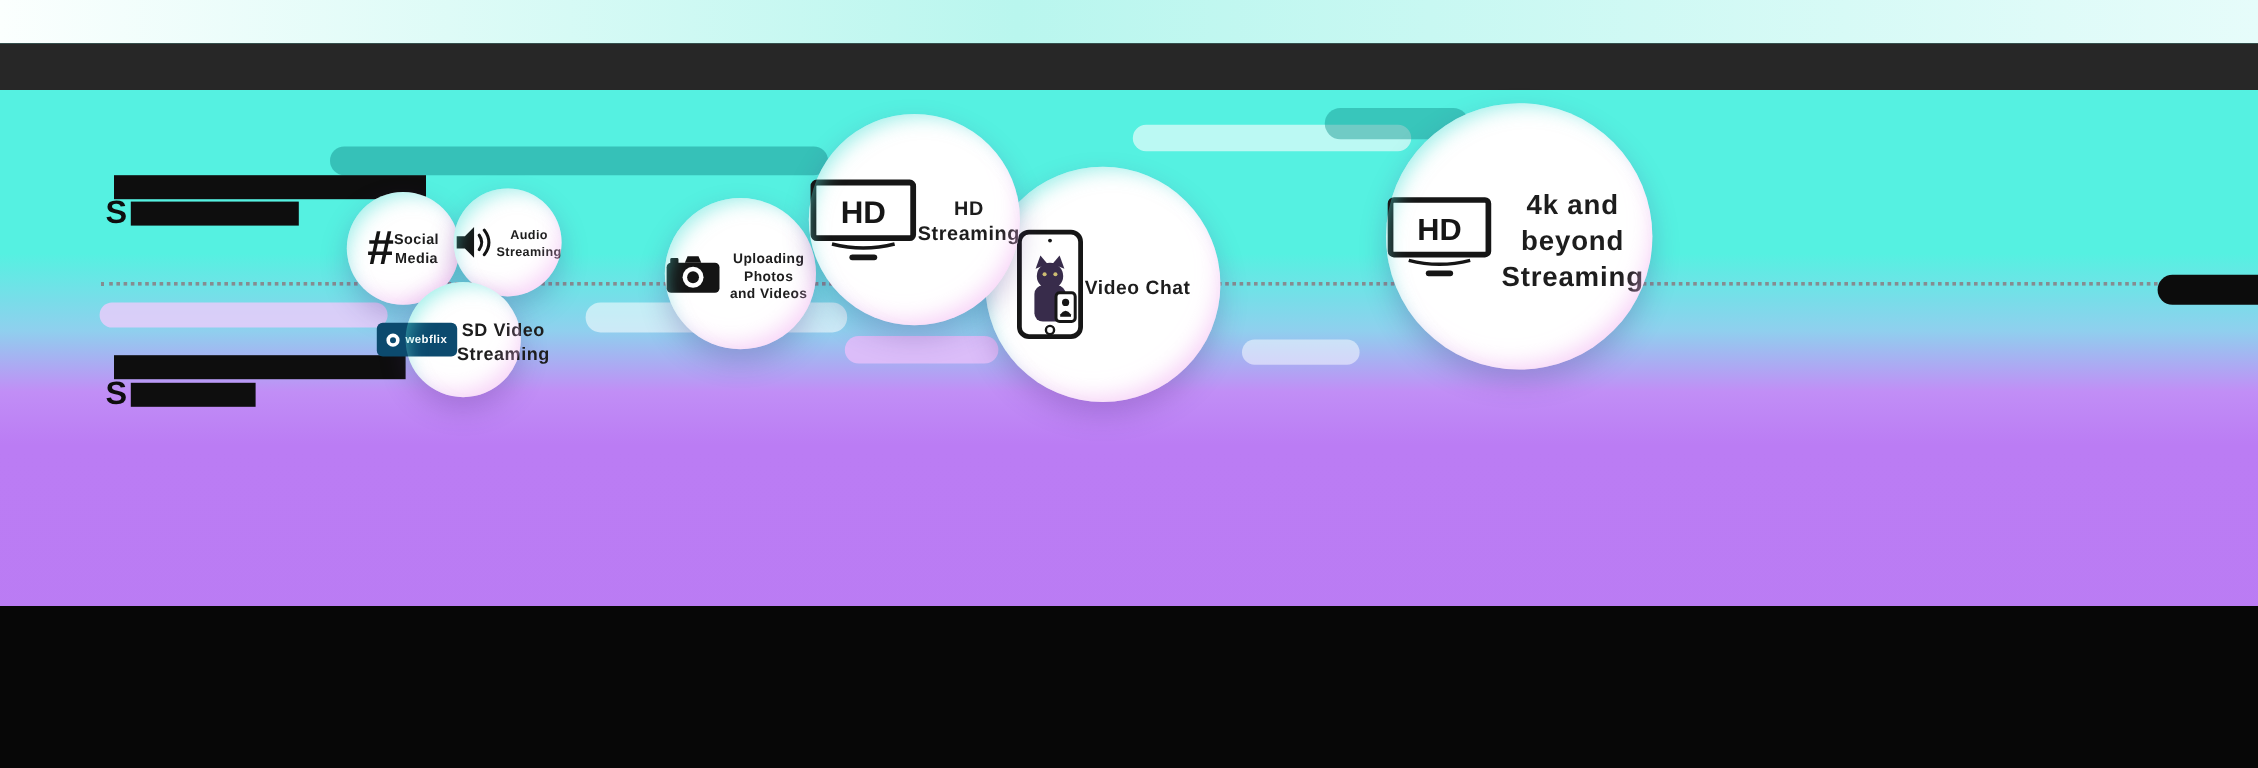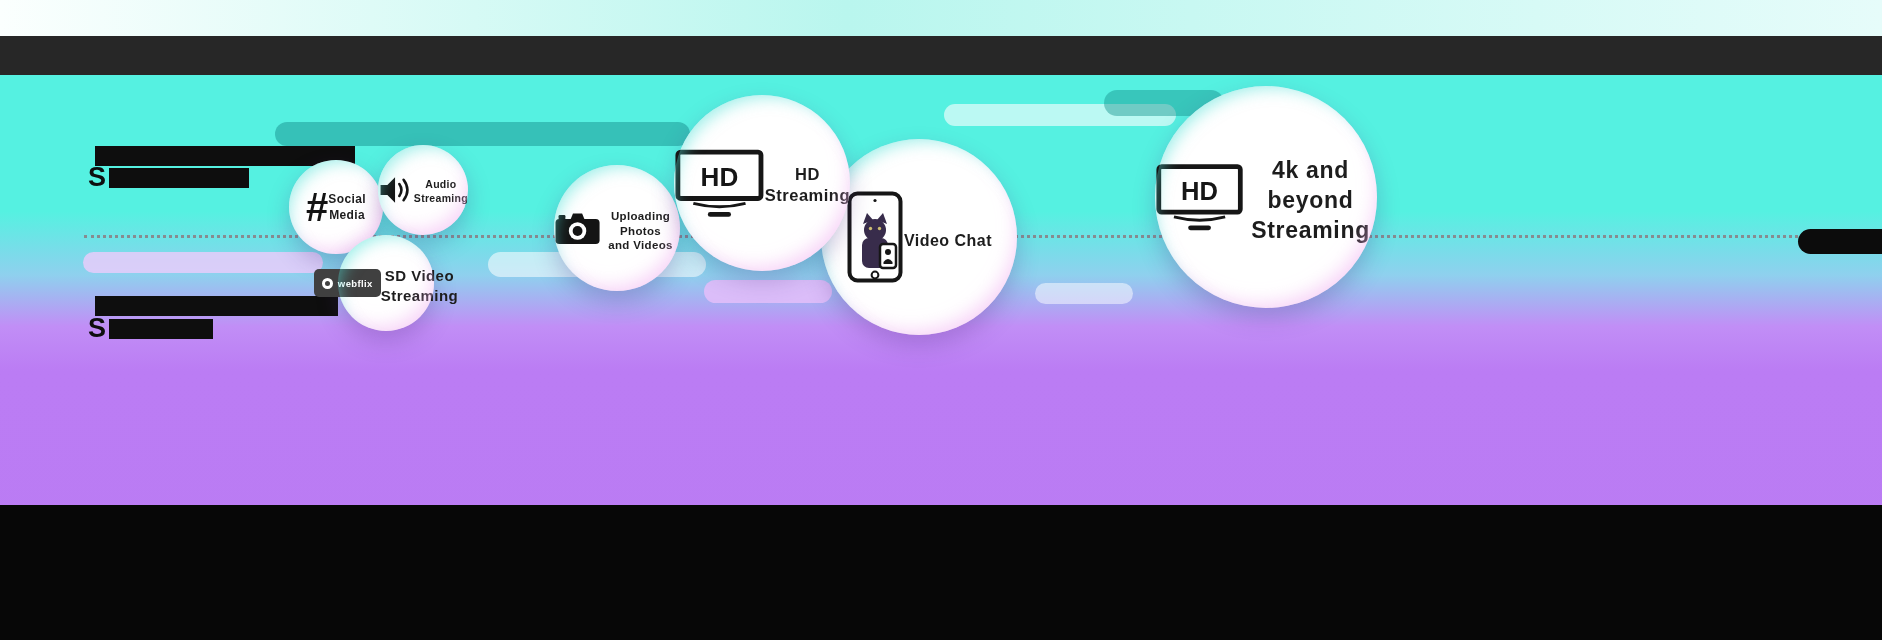--- a/index.html
+++ b/index.html
@@ -42,40 +42,40 @@
     box-shadow:0 10px 22px rgba(80,40,130,0.25);
   }
   .bubble::before{
     content:"";position:absolute;inset:0;border-radius:50%;pointer-events:none;
     box-shadow:inset 8px 10px 16px -8px rgba(80,225,215,0.55),
                inset -8px -12px 18px -8px rgba(240,175,240,0.55);
   }
   .lbl{font-weight:700;color:#1d1d1d;white-space:pre-line;letter-spacing:.03em;line-height:1.3;}
 
   .b-email{left:232px;top:233px;width:90px;height:90px;}
-  .b-audio{left:378px;top:145px;width:90px;height:90px;}
+  .b-audio{left:378px;top:157px;width:90px;height:90px;}
   .b-social{left:289px;top:160px;width:94px;height:94px;}
   .b-sd{left:338px;top:235px;width:96px;height:96px;}
   .b-upload{left:554px;top:165px;width:126px;height:126px;}
   .b-chat{left:821px;top:139px;width:196px;height:196px;}
   .b-hd{left:674px;top:95px;width:176px;height:176px;}
   .b-4k{left:1155px;top:86px;width:222px;height:222px;}
 
   .lbl-email{font-size:15px;margin-top:6px;}
   .lbl-social{font-size:12px;margin-top:2px;}
   .lbl-audio{font-size:10.5px;margin-top:4px;}
   .lbl-sd{font-size:15px;margin-top:5px;}
   .lbl-upload{font-size:11.5px;margin-top:6px;}
   .lbl-hd{font-size:16.5px;margin-top:4px;}
   .lbl-chat{font-size:16px;margin-top:8px;}
   .lbl-4k{font-size:23px;margin-top:8px;}
 
   .hash-glyph{font-size:40px;font-weight:800;line-height:1;color:#141414;}
 
-  .webflix-badge{background:#404040;border-radius:5px;height:28px;padding:0 8px;
+  .webflix-badge{background:#0c4a6e;border-radius:5px;height:28px;padding:0 8px;
     display:flex;align-items:center;gap:5px;}
   .webflix-ring{width:11px;height:11px;border:3px solid #ffffff;border-radius:50%;box-sizing:border-box;}
   .webflix-text{color:#ffffff;font-size:9.5px;font-weight:700;letter-spacing:.04em;}
 </style>
 </head>
 <body>
 
 <div class="stage">
 
   <div class="top-strip"></div>

